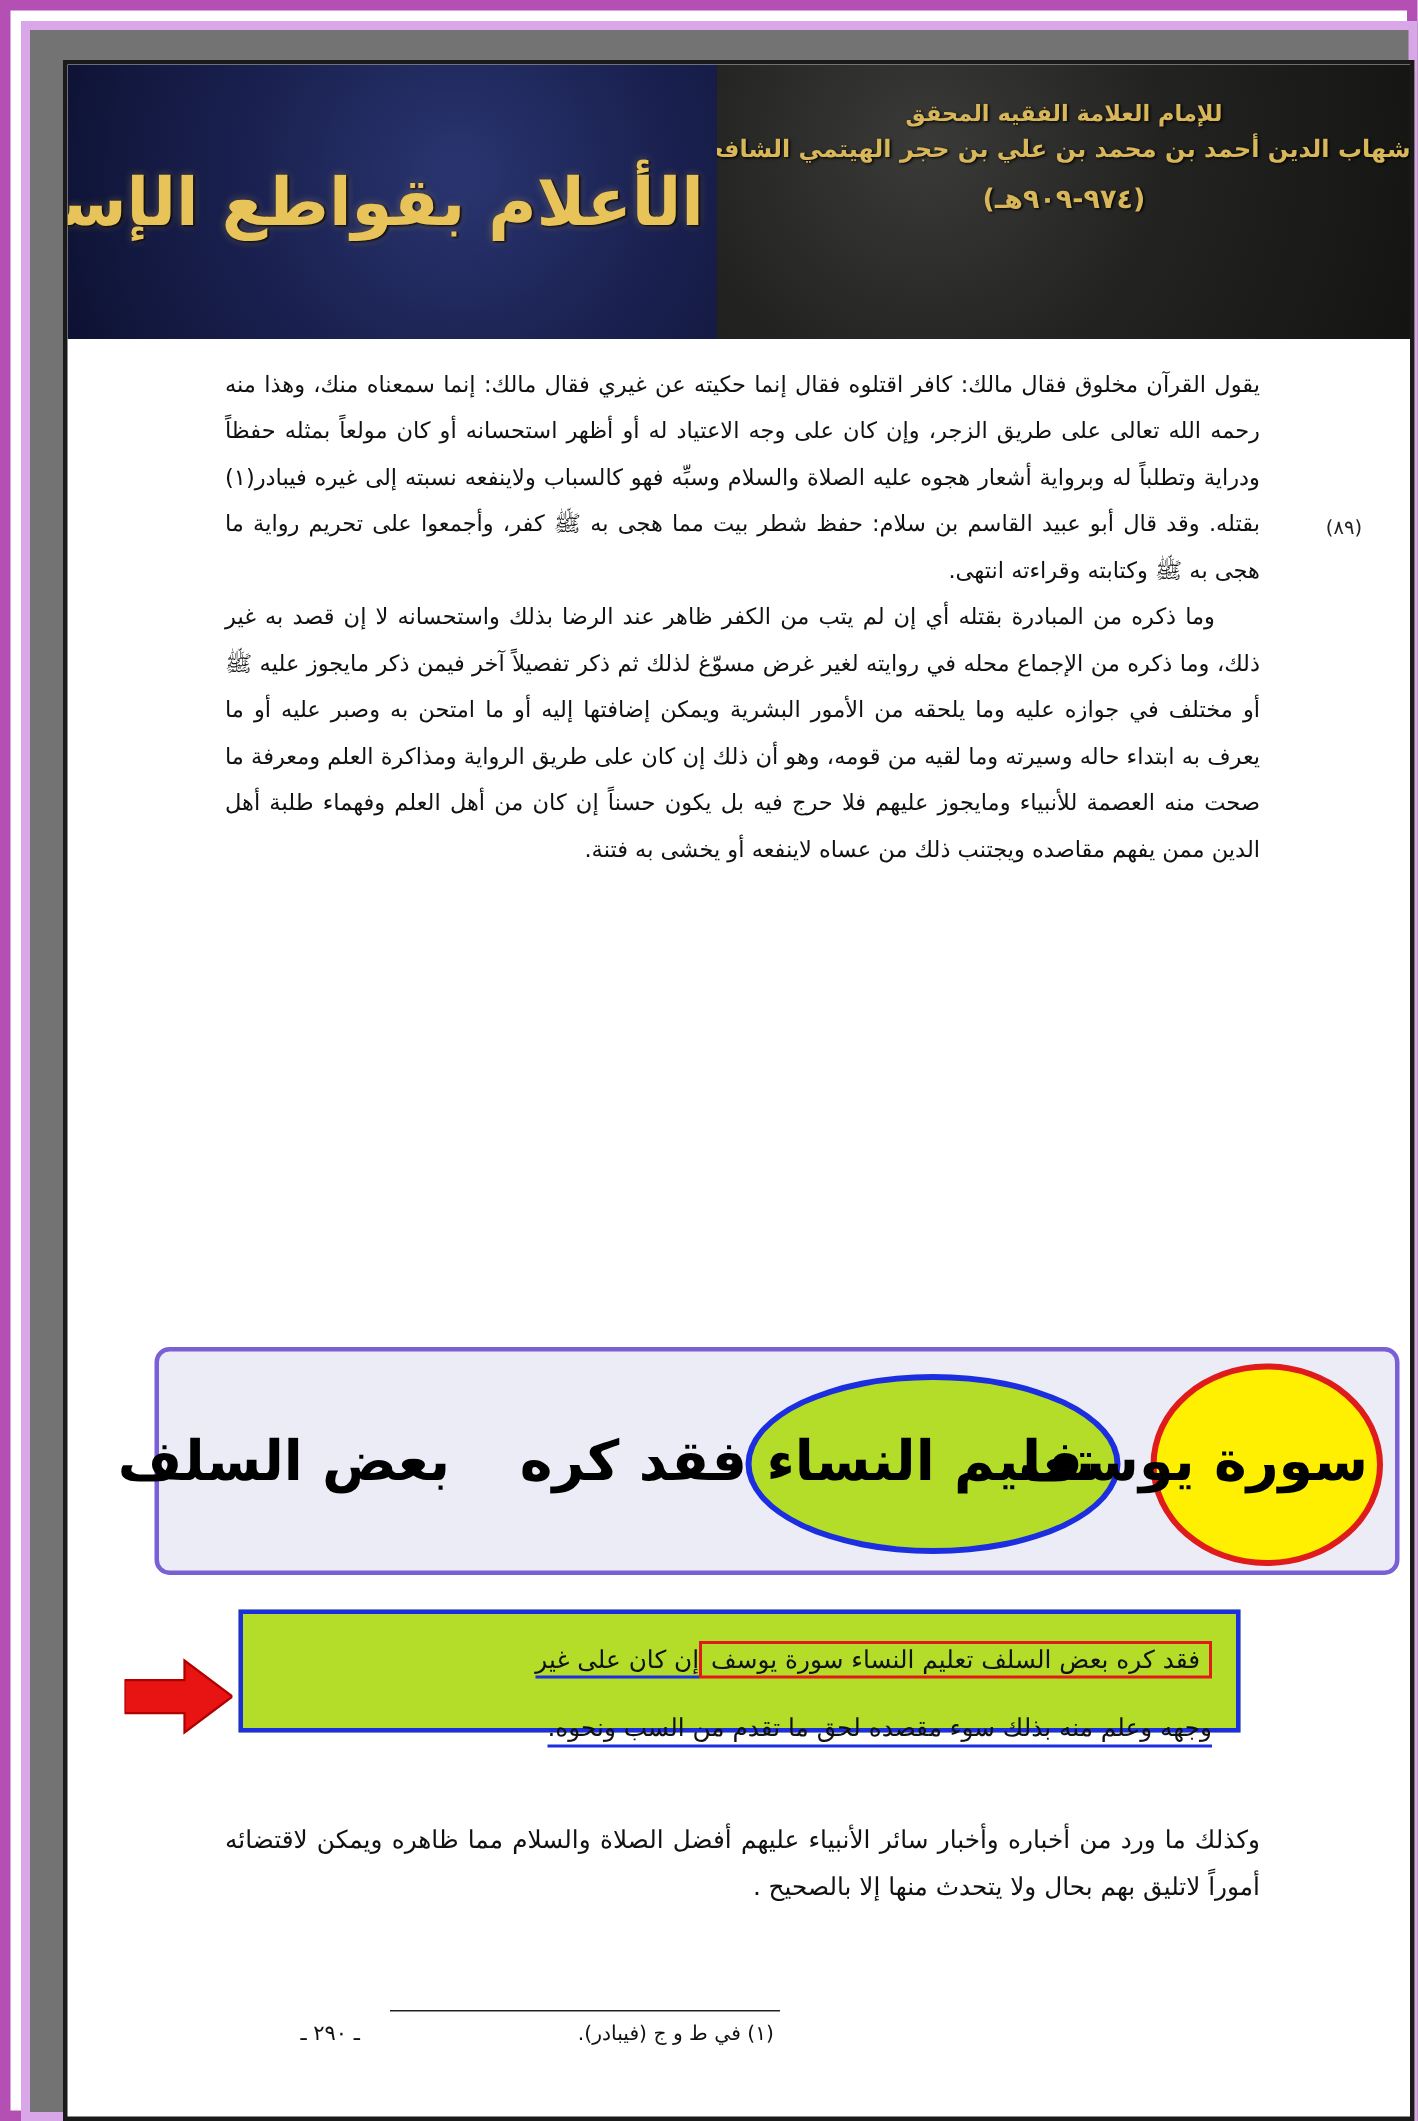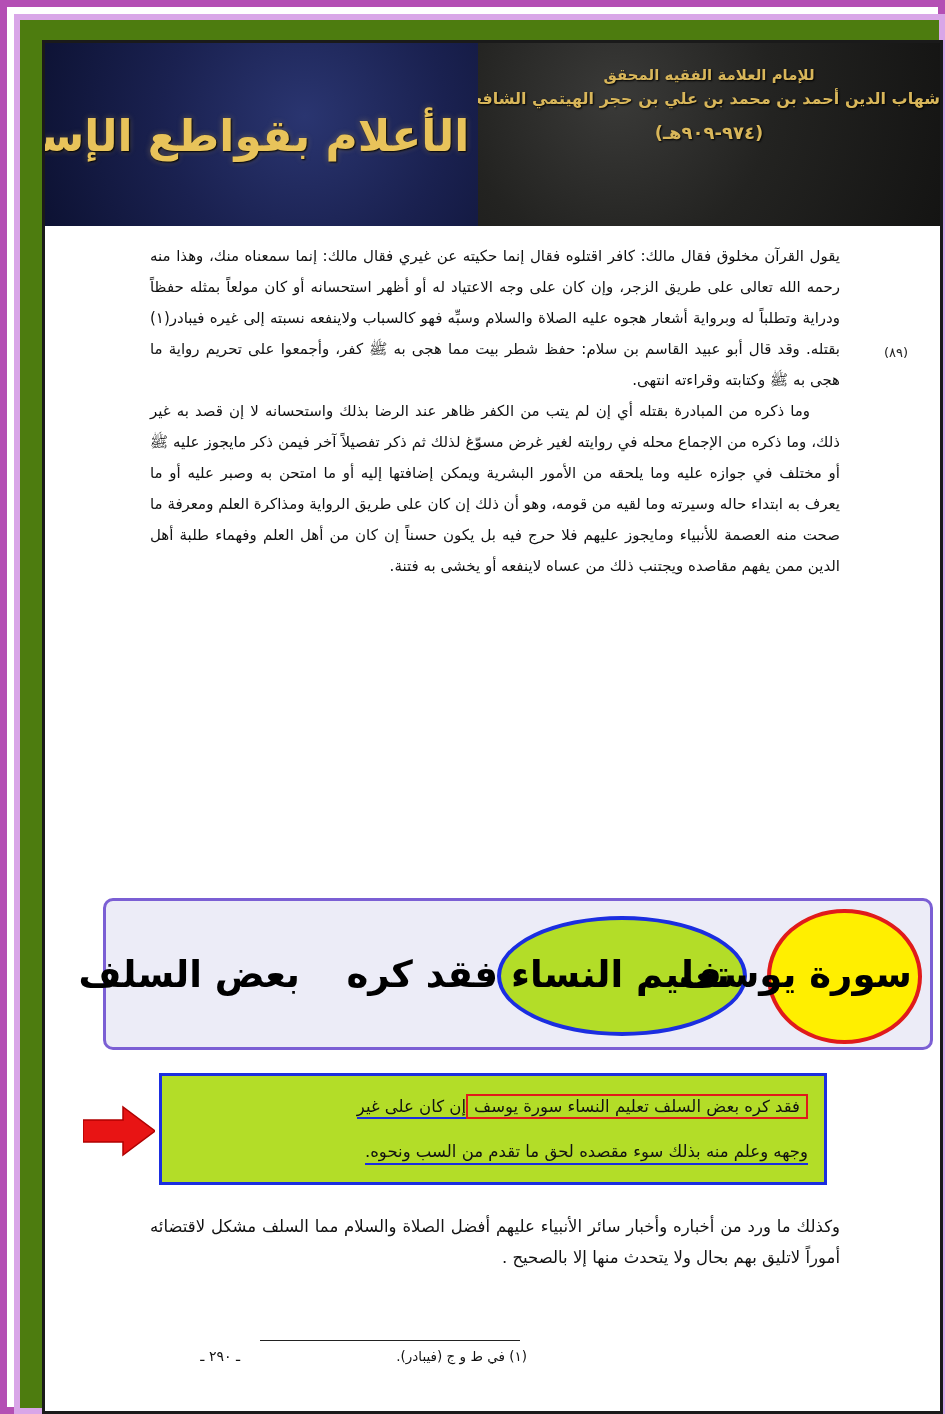--- a/index.html
+++ b/index.html
@@ -21,21 +21,21 @@
     box-sizing: border-box;
     border: 7px solid #b44fb4;
     background: #ffffff;
   }
   .page-frame-inner {
     position: absolute;
     left: 7px; top: 7px;
     width: 931px; height: 1400px;
     box-sizing: border-box;
     border: 6px solid #d9a6e8;
-    background: #4d7c0f;
+    background: #737373;
   }
   .page-sheet {
     position: absolute;
     left: 22px; top: 20px;
     width: 901px; height: 1374px;
     box-sizing: border-box;
     border: 3px solid #1a1a1a;
     background: #ffffff;
     overflow: hidden;
   }
@@ -176,21 +176,21 @@
     border: 4px solid #e01b1b;
     box-sizing: border-box;
   }
 
   
   .quote-box {
     position: absolute;
     left: 114px;
     top: 1030px;
     width: 668px;
-    height: 112px;
+    height: 82px;
     box-sizing: border-box;
     background: #b3dd28;
     border: 3px solid #1b2ee0;
   }
   .quote-line {
     position: absolute;
     direction: rtl;
     font-family: "DejaVu Sans", sans-serif;
     font-size: 16.5px;
     color: #111;
@@ -238,21 +238,21 @@
   
   .footnote-rule {
     position: absolute;
     right: 420px;
     top: 1297px;
     width: 260px;
     border-top: 1.5px solid #222;
   }
   .footnote {
     position: absolute;
-    right: 413px;
+    right: 424px;
     top: 1305px;
     font-size: 13.5px;
     color: #111;
     direction: rtl;
     white-space: nowrap;
   }
   .page-number {
     position: absolute;
     right: 700px;
     top: 1305px;
@@ -303,21 +303,21 @@
       </svg>
 
       <div class="quote-box">
         <div class="quote-line l1">
           <span class="quote-red-box">فقد كره بعض السلف تعليم النساء سورة يوسف</span><span class="quote-blue-underline">إن كان على غير</span>
         </div>
         <div class="quote-line l2">وجهه وعلم منه بذلك سوء مقصده لحق ما تقدم من السب ونحوه.</div>
       </div>
 
       <div class="closing-text">
-        <p class="indent">وكذلك ما ورد من أخباره وأخبار سائر الأنبياء عليهم أفضل الصلاة والسلام مما السلف مشكل لاقتضائه أموراً لاتليق بهم بحال ولا يتحدث منها إلا بالصحيح .</p>
+        <p class="indent">وكذلك ما ورد من أخباره وأخبار سائر الأنبياء عليهم أفضل الصلاة والسلام مما ظاهره ويمكن لاقتضائه أموراً لاتليق بهم بحال ولا يتحدث منها إلا بالصحيح .</p>
       </div>
 
       <div class="footnote-rule"></div>
       <div class="footnote">(١)   في ط و ج (فيبادر).</div>
       <div class="page-number">ـ ٢٩٠ ـ</div>
 
     </div>
   </div>
 </div>
 

